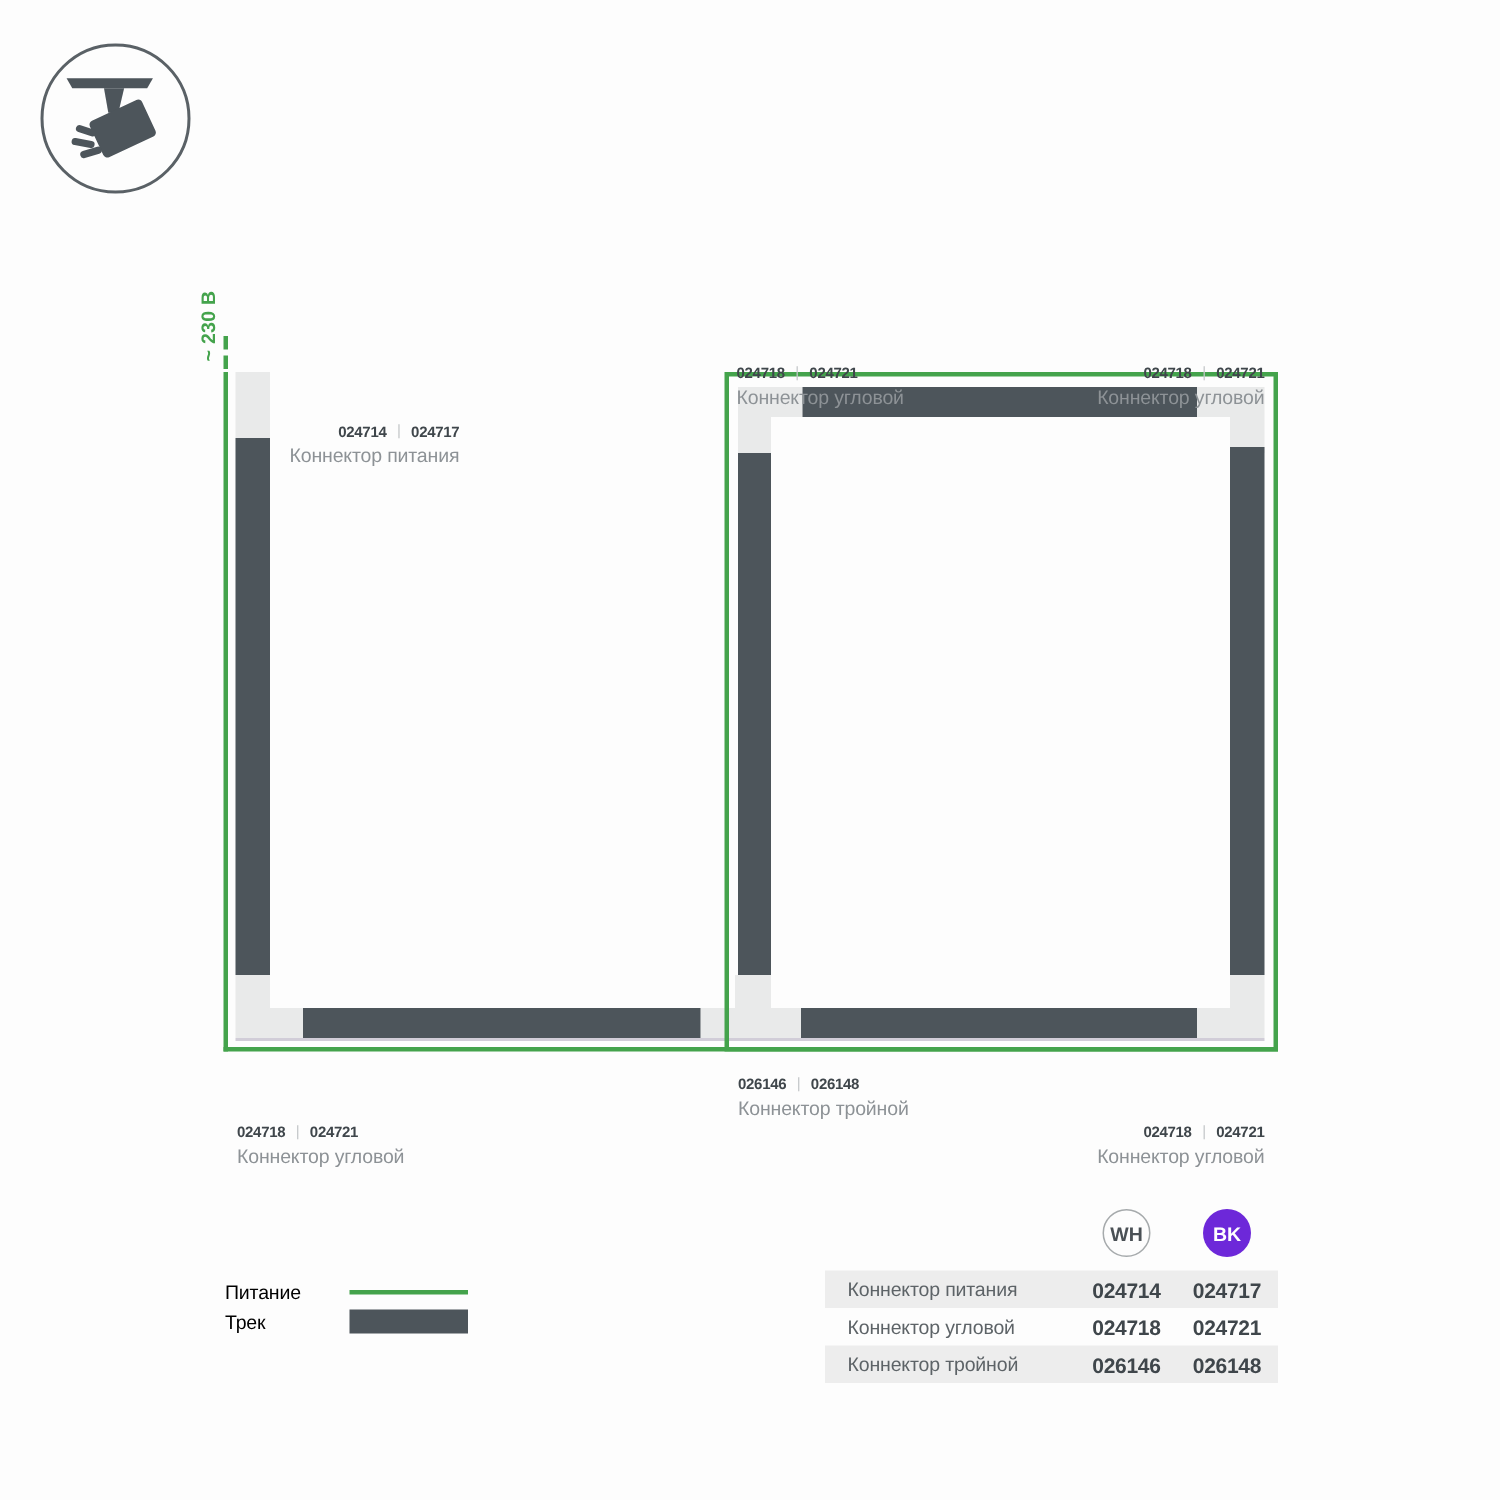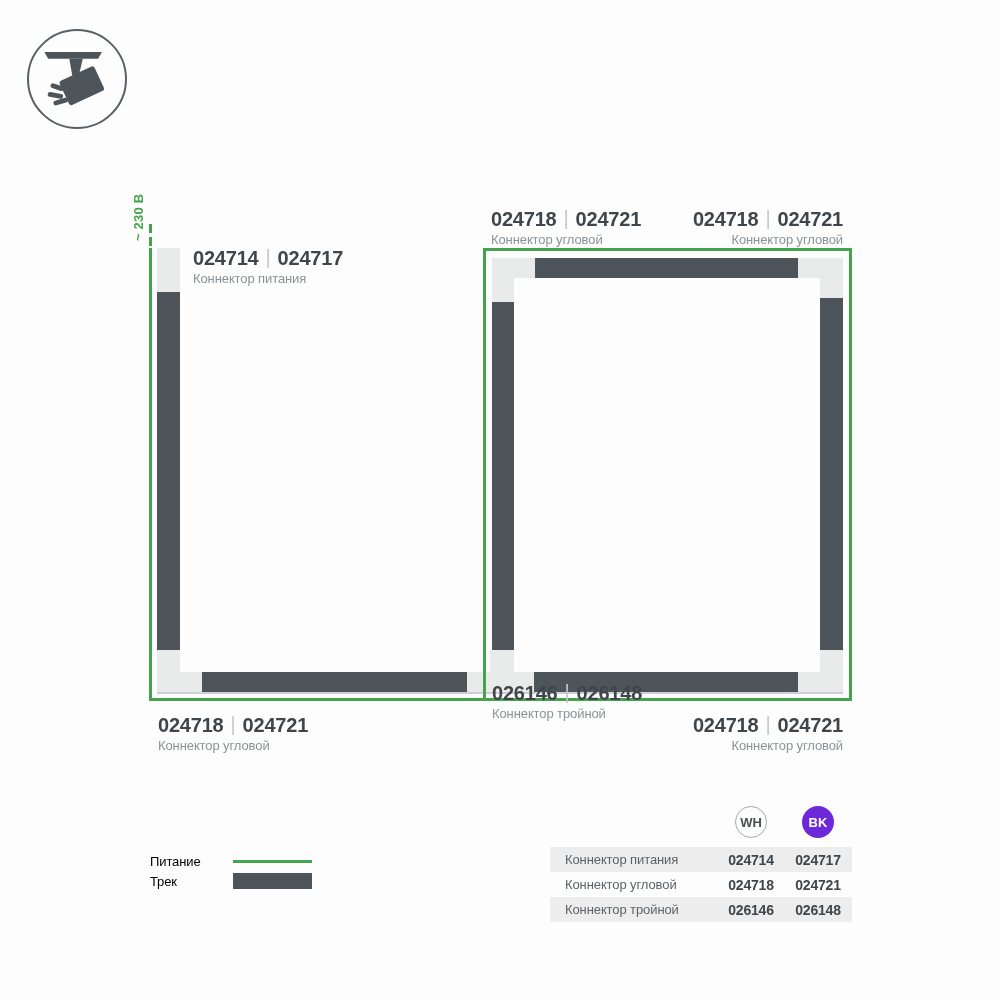--- a/index.html
+++ b/index.html
@@ -37,21 +37,21 @@
 
   .voltage {
     position:absolute; left:131px; top:241px;
     transform:rotate(-90deg); transform-origin:0 0;
     font-size:13px; font-weight:bold; color:#44a34c;
     white-space:nowrap; letter-spacing:0.2px;
   }
 
   
   .callout { position:absolute; line-height:1.1; white-space:nowrap; }
-  .callout .nums { font-size:20px; font-weight:bold; color:#3f464b; letter-spacing:-0.2px; }
+  .callout .nums { font-size:10px; font-weight:bold; color:#3f464b; letter-spacing:-0.2px;margin-top:36px; }
   .callout .sep  { color:#c4c7c9; font-weight:normal; padding:0 7px; position:relative; top:-1px; }
   .callout .cname { font-size:13px; color:#8d9296; margin-top:3px; letter-spacing:-0.1px; }
   .callout.right { text-align:right; }
 
   
   .legend-label { position:absolute; font-size:13px; color:#000000; letter-spacing:-0.1px; }
   .legend-line  { position:absolute; left:233px; top:860px; width:79px; height:3px; background:#44a34c; }
   .legend-bar   { position:absolute; left:233px; top:873px; width:79px; height:16px; background:#4d555b; }
 
   
@@ -118,21 +118,21 @@
 
 <div class="track" style="left:157px; top:292px; width:23px; height:358px;"></div>
 <div class="track" style="left:202px; top:672px; width:265px; height:20px;"></div>
 <div class="track" style="left:534px; top:672px; width:264px; height:20px;"></div>
 <div class="track" style="left:535px; top:258px; width:263px; height:20px;"></div>
 <div class="track" style="left:492px; top:302px; width:22px; height:348px;"></div>
 <div class="track" style="left:820px; top:298px; width:23px; height:352px;"></div>
 
 <div class="grect"></div>
 
-<div class="callout" style="left:193px; top:247px;">
+<div class="callout" style="left:193px; top:247px;text-align:right;">
   <div class="nums">
     <span>024714</span><span class="sep">|</span><span>024717</span>
   </div>
   <div class="cname">Коннектор питания</div>
 </div>
 
 <div class="callout" style="left:491px; top:208px;">
   <div class="nums">
     <span>024718</span><span class="sep">|</span><span>024721</span>
   </div>

